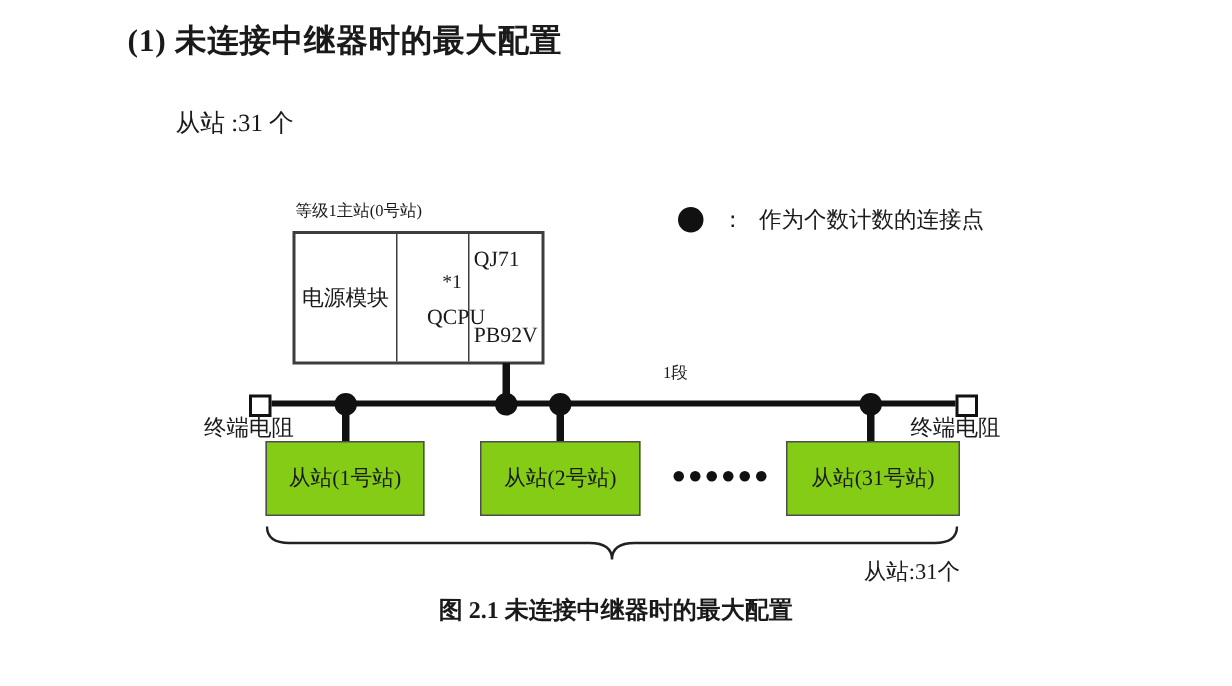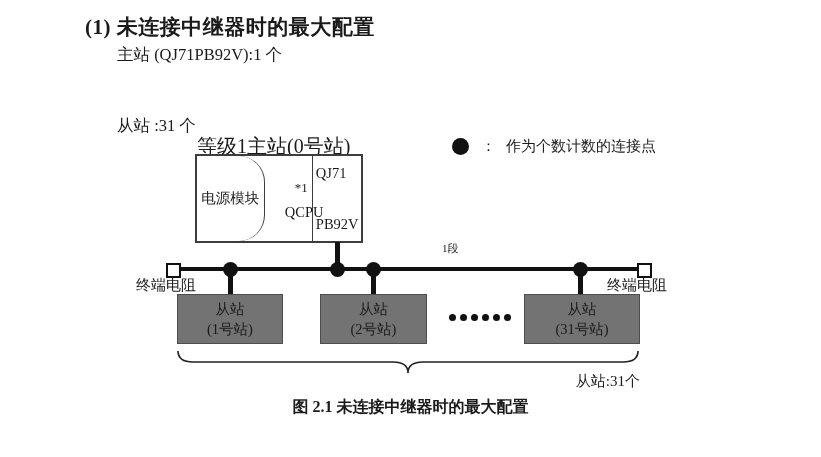--- a/index.html
+++ b/index.html
@@ -7,32 +7,32 @@
     width:821px;height:457px;overflow:hidden;
     font-family:"Liberation Serif","DejaVu Serif",serif;
     color:#1a1a1a;
   }
   .page{position:relative;width:821px;height:457px;background:#ffffff;}
   .abs{position:absolute;white-space:nowrap;}
 
   
   .heading{left:85px;top:13px;font-size:21px;font-weight:bold;letter-spacing:.5px;}
   .spec1{left:117px;top:44px;font-size:16.5px;}
-  .spec2{left:117px;top:71px;font-size:16.5px;margin-top:44px;}
+  .spec2{left:117px;top:71px;font-size:16.5px;}
 
   
-  .master-label{left:197px;top:133px;font-size:20px;}
+  .master-label{left:197px;top:133px;font-size:11px;}
   .master-box{
     left:195px;top:154px;width:168px;height:89px;
     border:2px solid #3d3d3d;box-sizing:border-box;
     display:flex;background:#fff;
   }
   .mcell{box-sizing:border-box;display:flex;align-items:center;justify-content:center;
     font-size:14.5px;position:relative;}
-  .mcell1{width:69px;border-right:1.5px solid #3d3d3d;border-radius:26px;}
+  .mcell1{width:69px;border-right:1.5px solid #3d3d3d;}
   .mcell2{width:49px;border-right:1.5px solid #3d3d3d;}
   .mcell3{width:49px;flex-direction:column;justify-content:center;align-items:flex-start;
     padding-left:3px;line-height:1.3;gap:32px;}
   .qcpu{position:absolute;left:20px;top:48px;}
   .qcpu-note{position:absolute;right:4px;top:24px;font-size:13px;}
 
   
   .legend{left:452px;top:137px;display:flex;align-items:center;font-size:15px;}
   .legend-dot{width:17px;height:17px;border-radius:50%;background:#111;display:inline-block;}
   .legend-colon{margin:0 10px 0 12px;}
@@ -42,22 +42,22 @@
   .segment-label{left:442px;top:241px;font-size:11px;}
   .vline{position:absolute;width:5px;background:#111;}
   .node{position:absolute;width:15px;height:15px;border-radius:50%;background:#111;}
   .tsq{position:absolute;width:11px;height:11px;background:#fff;border:2px solid #111;box-sizing:content-box;}
   .term-left{left:136px;top:276px;font-size:15px;}
   .term-right{left:607px;top:276px;font-size:15px;}
 
   
   .slave{
     position:absolute;top:294px;height:50px;box-sizing:border-box;
-    border:1.5px solid #4d4d4d;background:#737373;
-    display:flex;flex-direction:column;align-items:center;justify-content:center;
+    border:1.5px solid #4d4d4d;background:#84cc16;
+    display:flex;align-items:center;justify-content:center;
     font-size:14.5px;line-height:1.4;text-align:center;
   }
   .slave1{left:177px;width:106px;}
   .slave2{left:320px;width:107px;}
   .slave3{left:524px;width:116px;}
 
   .edots{left:449px;top:314px;display:flex;gap:4px;align-items:center;}
   .edot{width:7px;height:7px;border-radius:50%;background:#111;display:inline-block;}
 
   .brace-svg{left:177px;top:349px;}
@@ -66,21 +66,20 @@
   .caption{left:0;top:397px;width:821px;text-align:center;font-weight:bold;font-size:16px;}
   .footnote{left:135px;top:423px;font-size:14.5px;}
   .footnote .marker{margin-right:13px;}
 </style>
 </head>
 <body>
 
 <div class="page">
 
   <div class="abs heading">(1) 未连接中继器时的最大配置</div>
-  <div class="abs spec1">主站 (QJ71PB92V):1 个</div>
   <div class="abs spec2">从站 :31 个</div>
 
   <div class="abs master-label">等级1主站(0号站)</div>
   <div class="abs master-box">
     <div class="mcell mcell1">
       <span>电源模块</span>
     </div>
     <div class="mcell mcell2">
       <span class="qcpu-note">*1</span>
       <span class="qcpu">QCPU</span>

